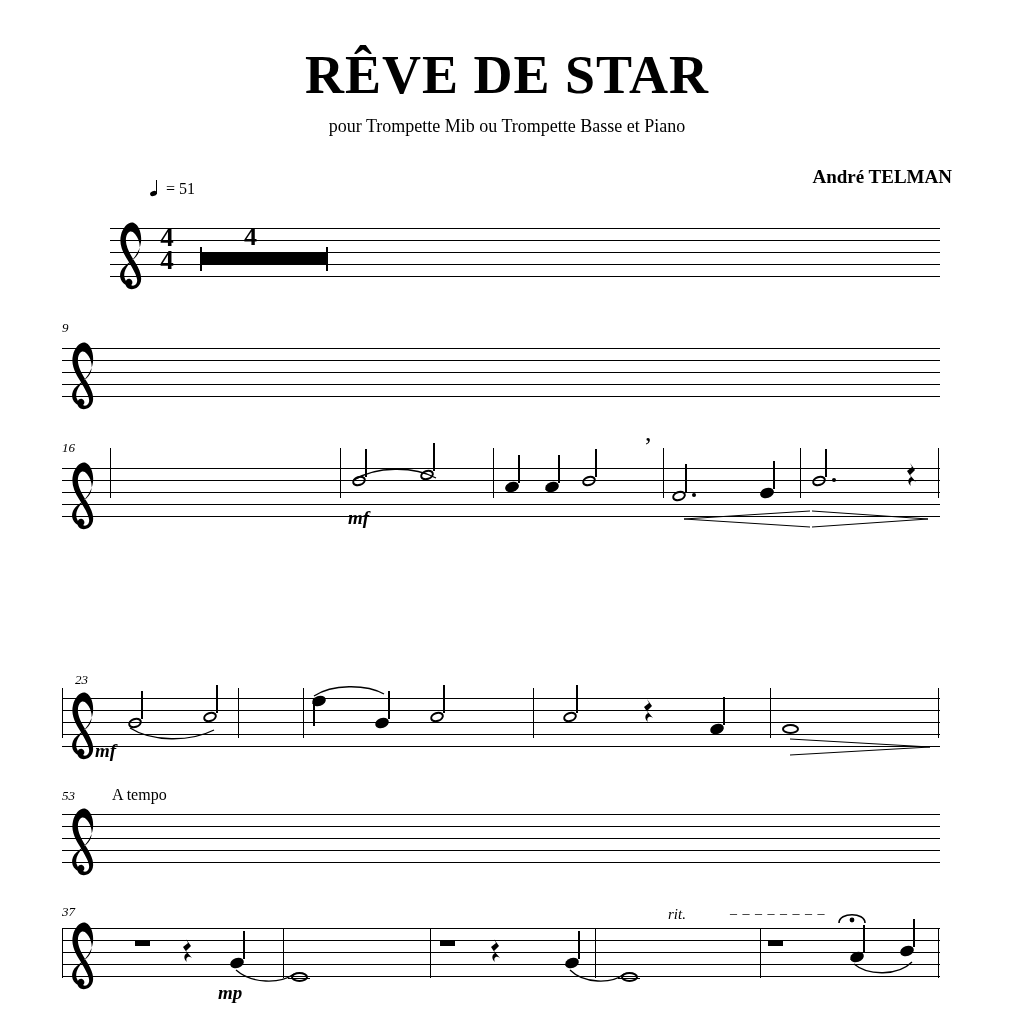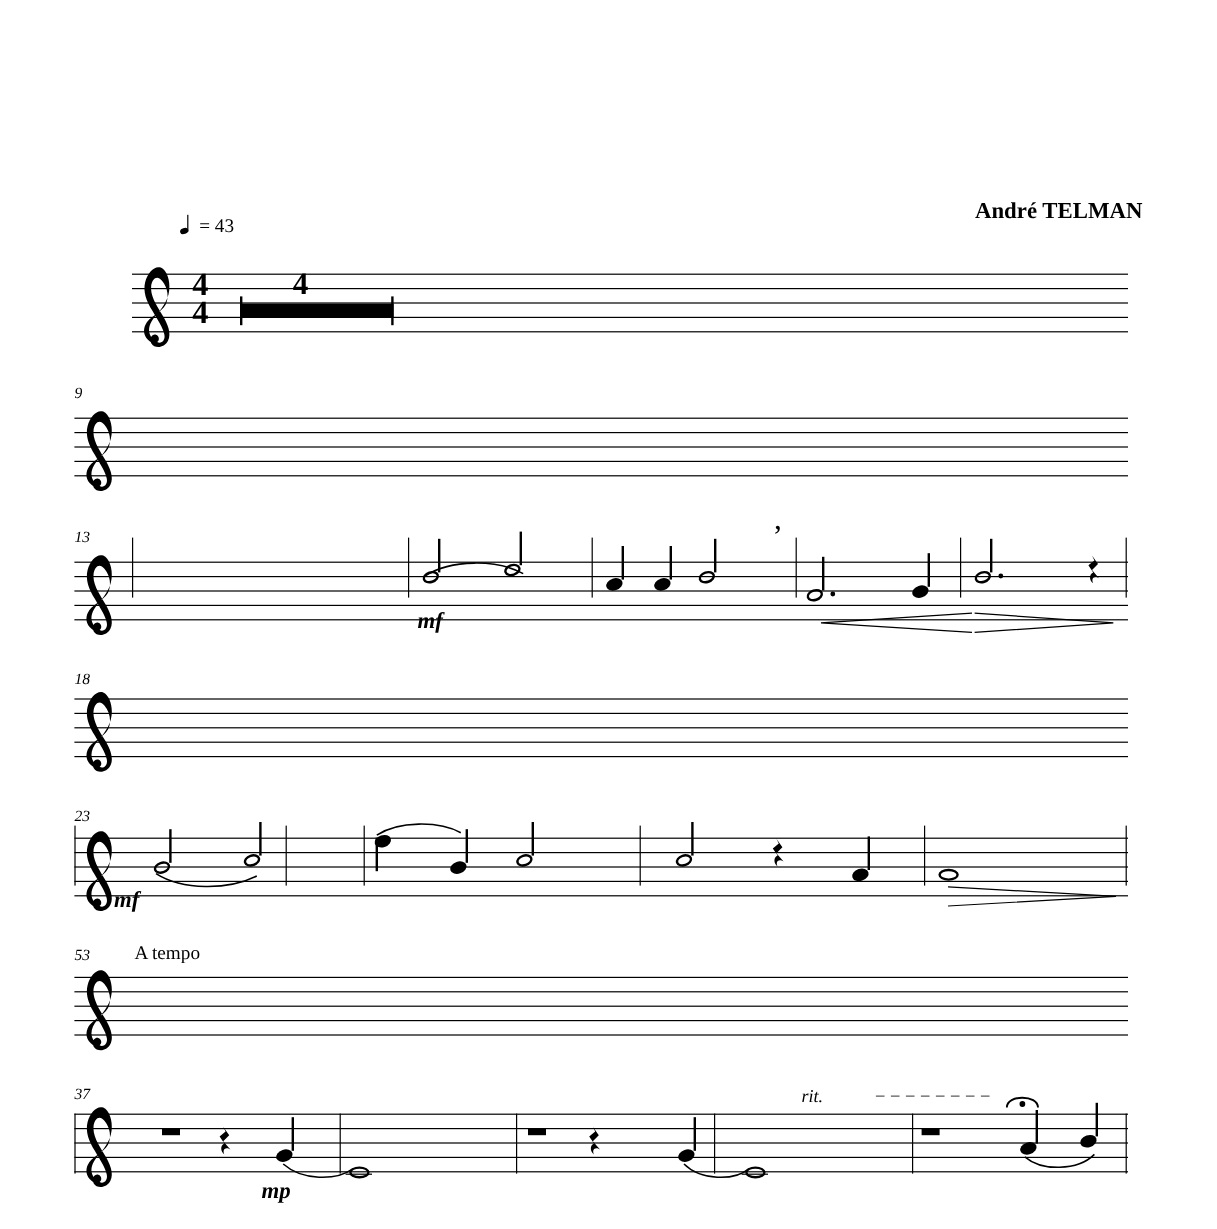--- a/index.html
+++ b/index.html
@@ -227,25 +227,27 @@
     font-family: "Liberation Serif", serif;
     font-size: 14px;
     letter-spacing: 1px;
   }
 </style>
 </head>
 <body>
 
 <div class="page">
 
+  <div class="title">RÊVE DE STAR</div>
+  <div class="subtitle">pour Trompette Mib ou Trompette Basse et Piano</div>
   <div class="composer">André TELMAN</div>
 
   <div class="tempo">
     <span class="notehd"></span>
-    <span>= 43</span>
+    <span>= 51</span>
   </div>
 
   <div class="system" style="top:220px;height:100px;">
     <div class="staff" style="left:110px;top:8px;width:830px;height:50px;">
       <div class="line" style="top:0px;left:0;width:830px;"></div>
       <div class="line" style="top:12px;left:0;width:830px;"></div>
       <div class="line" style="top:24px;left:0;width:830px;"></div>
       <div class="line" style="top:36px;left:0;width:830px;"></div>
       <div class="line" style="top:48px;left:0;width:830px;"></div>
     </div>
@@ -406,21 +408,21 @@
         </svg>
     </div>
     <div class="hairpin" style="left:790px;top:398px;">
       <svg width="140" height="18" viewBox="0 0 140 18">
           <path d="M0 1 L140 9 M0 17 L140 9" stroke="#000" stroke-width="1" fill="none"></path>
         </svg>
     </div>
   </div>
 
   <div class="system" style="top:460px;height:100px;">
-    <div class="measure-num" style="left:62px;top:-20px;">13</div>
+    <div class="measure-num" style="left:62px;top:-20px;">16</div>
     <div class="staff" style="left:62px;top:8px;width:878px;height:50px;">
       <div class="line" style="top:0px;left:0;width:878px;"></div>
       <div class="line" style="top:12px;left:0;width:878px;"></div>
       <div class="line" style="top:24px;left:0;width:878px;"></div>
       <div class="line" style="top:36px;left:0;width:878px;"></div>
       <div class="line" style="top:48px;left:0;width:878px;"></div>
     </div>
     <div class="clef" style="left:66px;top:-2px;">
       <svg width="36" height="74" viewBox="0 0 36 74">
         <path d="M20 70 C8 68 4 60 7 53 C10 46 20 43 24 36 C27 30 26 22 21 16 C17 11 13 14 12 20 C11 28 16 36 21 44 C26 52 29 60 26 66 C23 72 15 73 12 68 C10 64 13 60 16 61 C19 62 19 66 17 67 C20 69 24 66 23 61 C22 55 17 48 13 41 C8 33 5 25 7 17 C9 9 15 3 20 5 C25 7 28 16 27 24 C26 33 20 40 15 46 C11 51 9 56 11 61 C13 66 17 68 20 70 Z" fill="#000"></path>
@@ -482,50 +484,23 @@
           <path d="M2 2 C16 16 44 16 56 6" stroke="#000" stroke-width="1.3" fill="none"></path>
         </svg>
     </div>
     <div class="slur" style="left:852px;top:500px;">
       <svg width="62" height="18" viewBox="0 0 62 18">
           <path d="M2 4 C16 16 46 16 60 2" stroke="#000" stroke-width="1.3" fill="none"></path>
         </svg>
     </div>
   </div>
 
-  <div class="system" style="top:574px;height:110px;">
-    <div class="measure-num" style="left:62px;top:-16px;">18</div>
-    <div class="staff" style="left:62px;top:8px;width:878px;height:50px;">
-      <div class="line" style="top:0px;left:0;width:878px;"></div>
-      <div class="line" style="top:12px;left:0;width:878px;"></div>
-      <div class="line" style="top:24px;left:0;width:878px;"></div>
-      <div class="line" style="top:36px;left:0;width:878px;"></div>
-      <div class="line" style="top:48px;left:0;width:878px;"></div>
-    </div>
-    <div class="clef" style="left:66px;top:-2px;">
-      <svg width="36" height="74" viewBox="0 0 36 74">
-        <path d="M20 70 C8 68 4 60 7 53 C10 46 20 43 24 36 C27 30 26 22 21 16 C17 11 13 14 12 20 C11 28 16 36 21 44 C26 52 29 60 26 66 C23 72 15 73 12 68 C10 64 13 60 16 61 C19 62 19 66 17 67 C20 69 24 66 23 61 C22 55 17 48 13 41 C8 33 5 25 7 17 C9 9 15 3 20 5 C25 7 28 16 27 24 C26 33 20 40 15 46 C11 51 9 56 11 61 C13 66 17 68 20 70 Z" fill="#000"></path>
-      </svg>
-    </div>
-
-    <div class="note"></div>
-
-    <div class="note"></div>
-    <div class="note"></div>
-    <div class="note"></div>
-    <div class="note"></div>
-    <div class="note"></div>
-    <div class="note"></div>
-    <div class="note"></div>
-    <div class="note"></div>
-
-  </div>
 
   <div class="system" style="top:690px;height:110px;">
-    <div class="measure-num" style="left:62px;top:-18px;">23</div>
+    <div class="measure-num" style="left:75px;top:-18px;">23</div>
     <div class="staff" style="left:62px;top:8px;width:878px;height:50px;">
       <div class="line" style="top:0px;left:0;width:878px;"></div>
       <div class="line" style="top:12px;left:0;width:878px;"></div>
       <div class="line" style="top:24px;left:0;width:878px;"></div>
       <div class="line" style="top:36px;left:0;width:878px;"></div>
       <div class="line" style="top:48px;left:0;width:878px;"></div>
     </div>
     <div class="clef" style="left:66px;top:-2px;">
       <svg width="36" height="74" viewBox="0 0 36 74">
         <path d="M20 70 C8 68 4 60 7 53 C10 46 20 43 24 36 C27 30 26 22 21 16 C17 11 13 14 12 20 C11 28 16 36 21 44 C26 52 29 60 26 66 C23 72 15 73 12 68 C10 64 13 60 16 61 C19 62 19 66 17 67 C20 69 24 66 23 61 C22 55 17 48 13 41 C8 33 5 25 7 17 C9 9 15 3 20 5 C25 7 28 16 27 24 C26 33 20 40 15 46 C11 51 9 56 11 61 C13 66 17 68 20 70 Z" fill="#000"></path>

